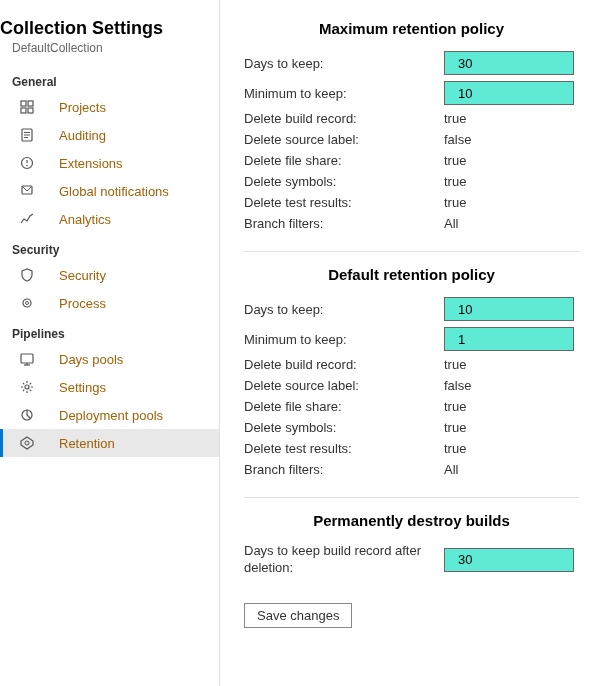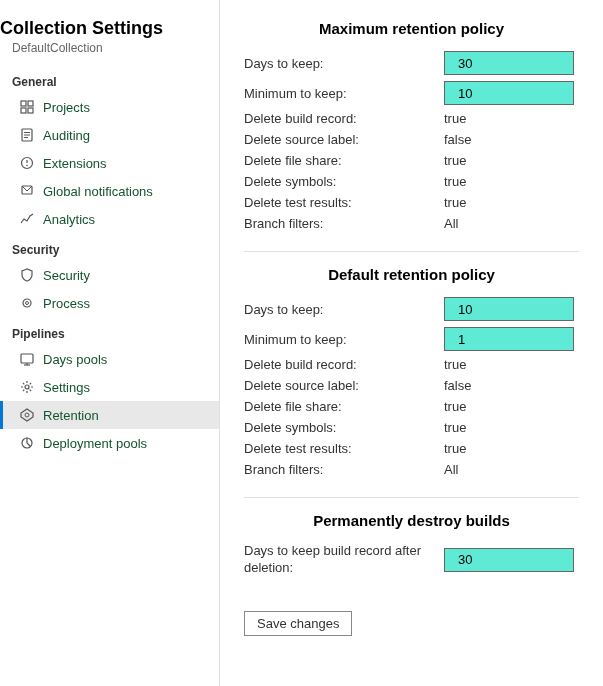--- a/index.html
+++ b/index.html
@@ -38,24 +38,24 @@
     .sidebar-section-label {
       font-size: 12px;
       font-weight: 700;
       color: #333;
       padding: 10px 12px 4px 12px;
       text-transform: none;
     }
     .sidebar-item {
       display: flex;
       align-items: center;
-      gap: 8px;
+      gap: 24px;
       padding: 6px 12px 6px 16px;
       cursor: pointer;
-      color: #14532d;
+      color: #a16207;
       border-left: 3px solid transparent;
     }
     .sidebar-item.active {
       background: #e8e8e8;
       border-left: 3px solid #0078d4;
       font-weight: 500;
     }
     .sidebar-icon {
       width: 16px;
       height: 16px;
@@ -118,21 +118,21 @@
 
     .divider {
       border: none;
       border-top: 1px solid #e0e0e0;
       margin: 14px 0;
     }
 
     .buttons-row {
       display: flex;
       gap: 16px;
-      margin-top: 34px;
+      margin-top: 26px;
     }
     .btn {
       padding: 4px 12px;
       font-size: 13px;
       border: 1px solid #888;
       background: #fff;
       cursor: pointer;
       color: #333;
     }
 
@@ -235,38 +235,38 @@
   </div>
   <div class="sidebar-item">
     <span class="sidebar-icon">
       <svg width="14" height="14" viewBox="0 0 14 14" fill="none">
           <circle cx="7" cy="7" r="2" stroke="#555" stroke-width="1.2"></circle>
           <path d="M7 1v2M7 11v2M1 7h2M11 7h2M2.9 2.9l1.4 1.4M9.7 9.7l1.4 1.4M11.1 2.9l-1.4 1.4M4.3 9.7l-1.4 1.4" stroke="#555" stroke-width="1.2"></path>
         </svg>
     </span>
     <span class="sidebar-item-label">Settings</span>
   </div>
+  <div class="sidebar-item">
+    <span class="sidebar-icon">
+      <svg width="14" height="14" viewBox="0 0 14 14" fill="none">
+          <circle cx="7" cy="7" r="5" stroke="#555" stroke-width="1.2"></circle>
+          <path d="M7 2v5l3 3" stroke="#555" stroke-width="1.2" stroke-linecap="round"></path>
+        </svg>
+    </span>
+    <span class="sidebar-item-label">Deployment pools</span>
+  </div>
   <div class="sidebar-item active">
     <span class="sidebar-icon">
       <svg width="14" height="14" viewBox="0 0 14 14" fill="none">
           <polygon points="7,1 13,5 13,9 7,13 1,9 1,5" stroke="#555" stroke-width="1.2" fill="none"></polygon>
           <circle cx="7" cy="7" r="2" stroke="#555" stroke-width="1"></circle>
         </svg>
     </span>
     <span class="sidebar-item-label">Retention</span>
   </div>
-  <div class="sidebar-item">
-    <span class="sidebar-icon">
-      <svg width="14" height="14" viewBox="0 0 14 14" fill="none">
-          <circle cx="7" cy="7" r="5" stroke="#555" stroke-width="1.2"></circle>
-          <path d="M7 2v5l3 3" stroke="#555" stroke-width="1.2" stroke-linecap="round"></path>
-        </svg>
-    </span>
-    <span class="sidebar-item-label">Deployment pools</span>
-  </div>
 </nav>
 
 <main class="main-content">
 
   <div class="policy-section">
     <div class="section-title">Maximum retention policy</div>
 
     <div class="field-row">
       <span class="field-label">Days to keep:</span>
       <input class="field-input" type="text" value="30" style="">

